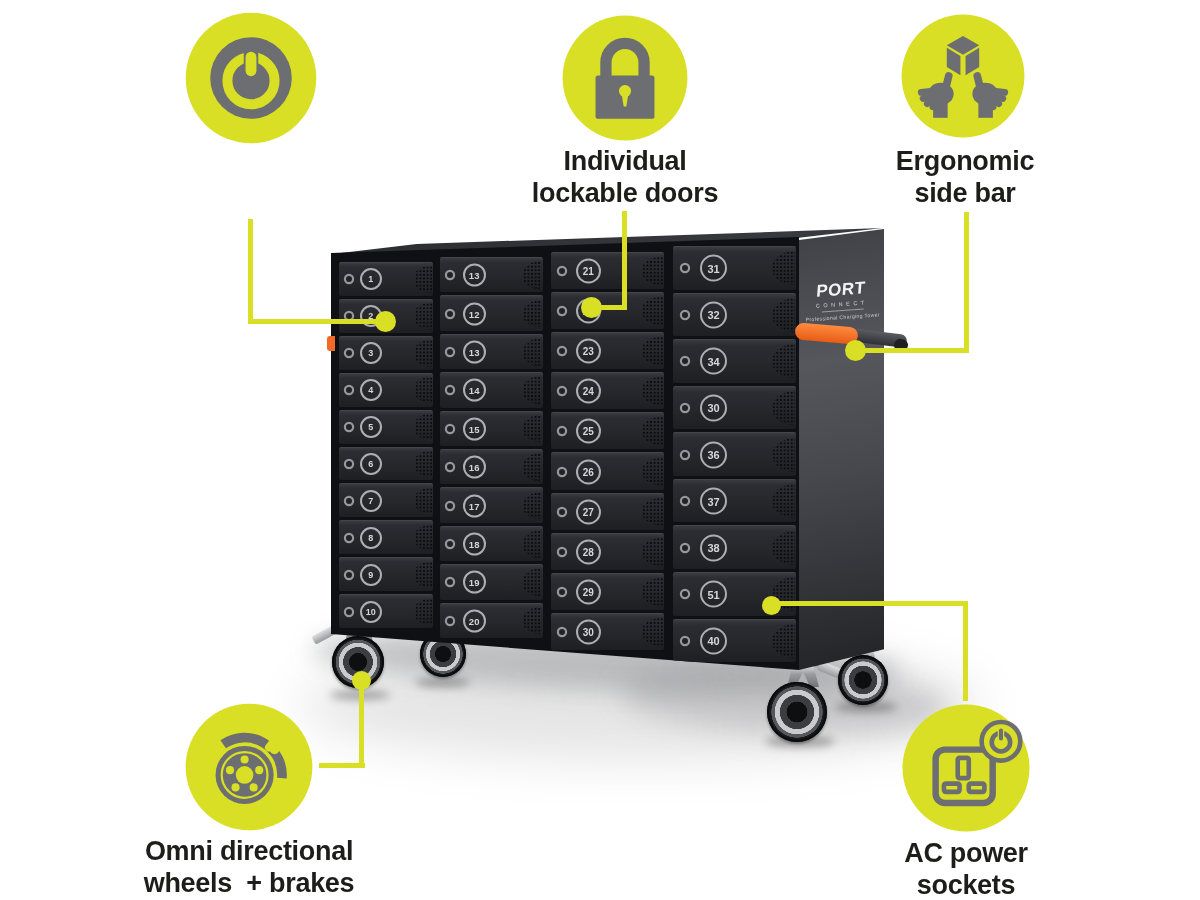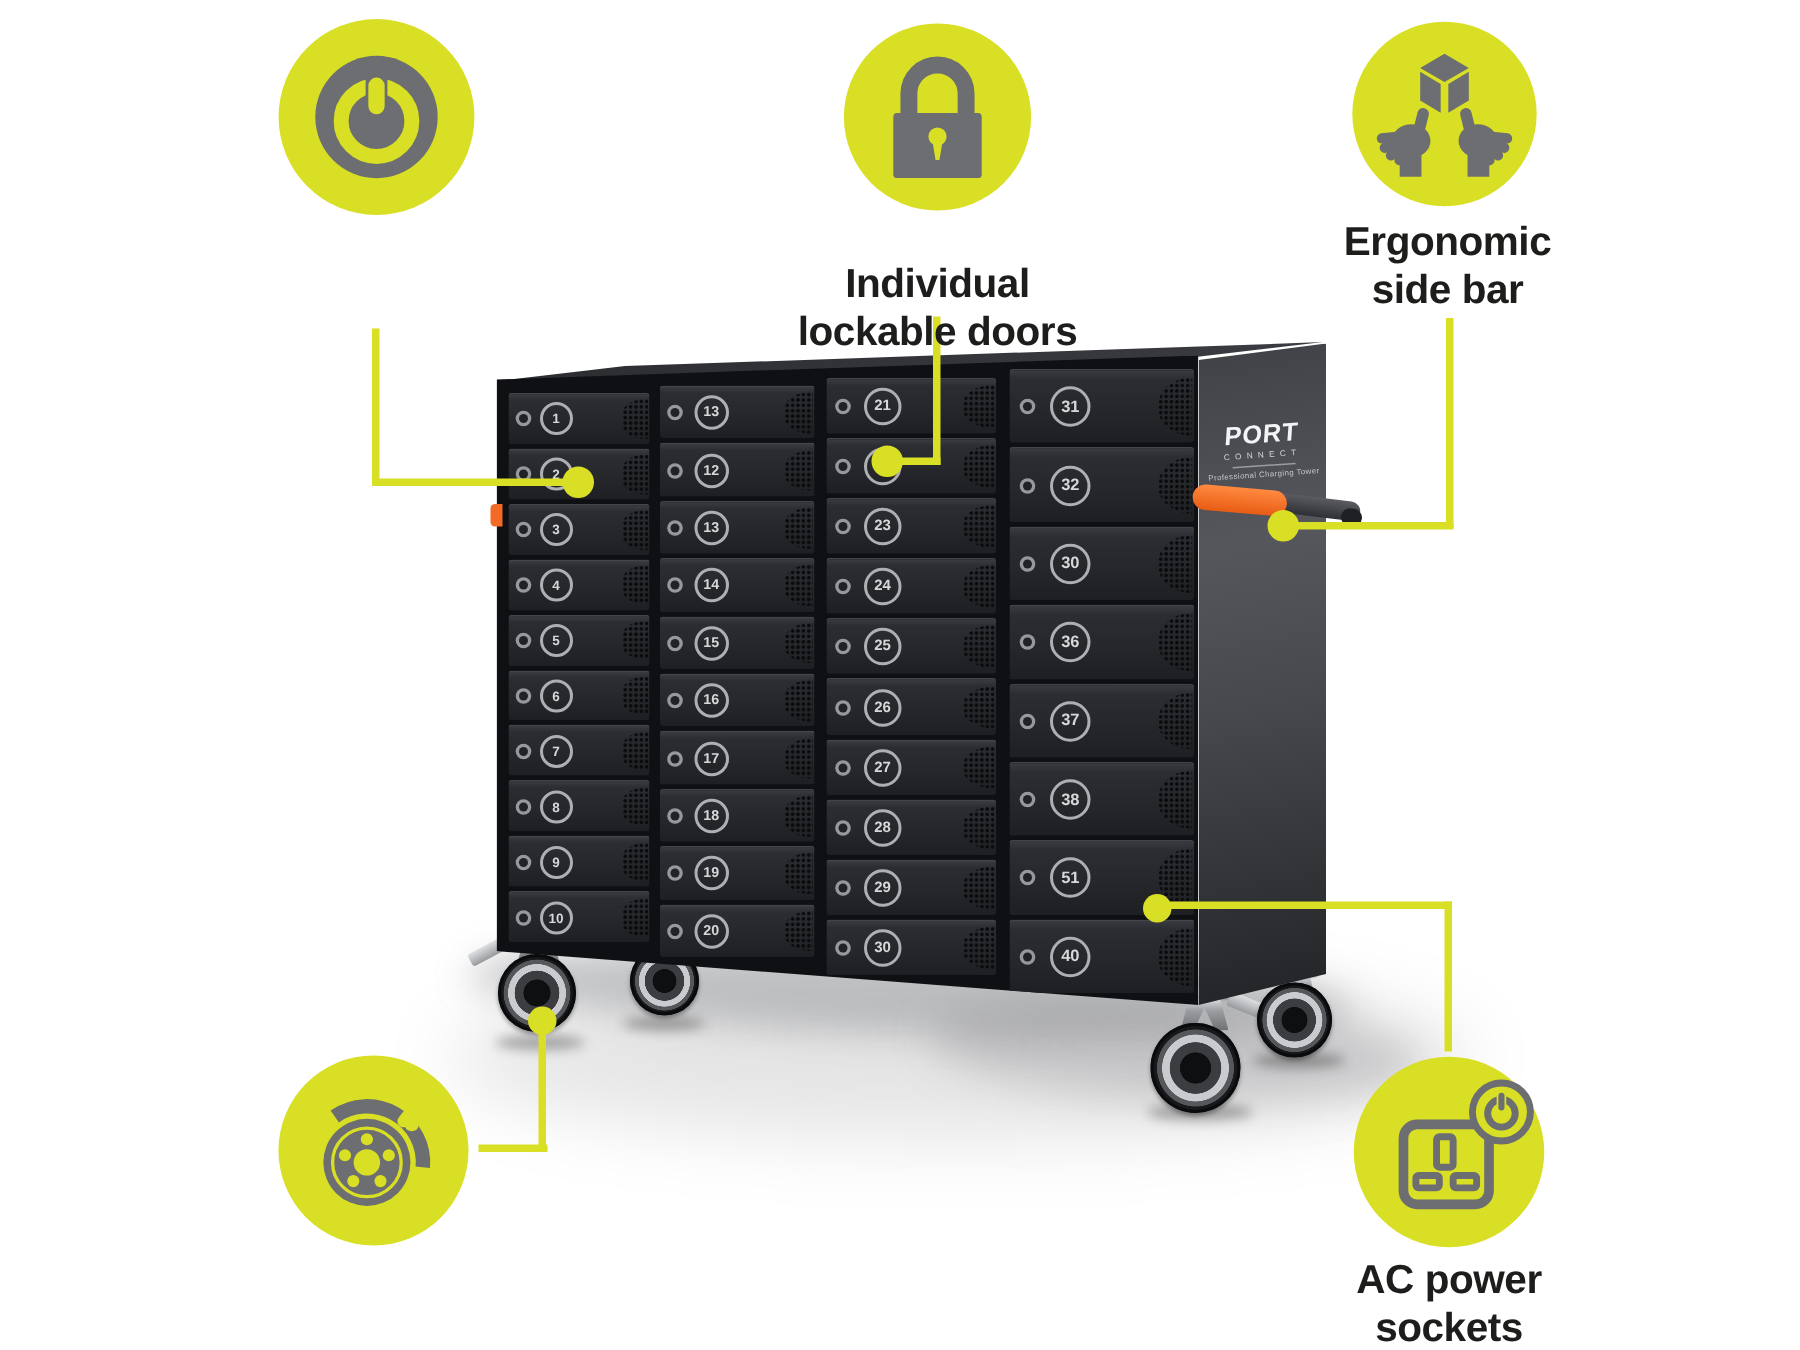--- a/index.html
+++ b/index.html
@@ -276,20 +276,25 @@
       </div>
     <div class="locker-col c3" style="left:342px;top:9px;width:123px;height:416px;border-radius:13px;">
         <div class="door">
           <span class="lock-dot"></span>
           <span class="door-num">31</span>
           <span class="grille"></span>
         </div>
         <div class="door">
           <span class="lock-dot"></span>
           <span class="door-num">32</span>
+          <span class="grille"></span>
+        </div>
+        <div class="door">
+          <span class="lock-dot"></span>
+          <span class="door-num">34</span>
           <span class="grille"></span>
         </div>
         <div class="door">
           <span class="lock-dot"></span>
           <span class="door-num">30</span>
           <span class="grille"></span>
         </div>
         <div class="door">
           <span class="lock-dot"></span>
           <span class="door-num">36</span>
@@ -399,20 +404,22 @@
     <rect x="42" y="55" width="62" height="58" rx="10" fill="none" stroke="var(--icongray)" stroke-width="7"></rect>
     <rect x="66" y="64" width="12" height="22" rx="2" fill="none" stroke="var(--icongray)" stroke-width="5"></rect>
     <rect x="51" y="92" width="17" height="9" rx="2" fill="none" stroke="var(--icongray)" stroke-width="5"></rect>
     <rect x="78" y="92" width="17" height="9" rx="2" fill="none" stroke="var(--icongray)" stroke-width="5"></rect>
     <circle cx="113" cy="46" r="21" fill="var(--accent)" stroke="var(--icongray)" stroke-width="5"></circle>
     <circle cx="113" cy="47" r="10" fill="none" stroke="var(--icongray)" stroke-width="5"></circle>
     <rect x="109.5" y="31" width="7" height="10" fill="var(--accent)"></rect>
     <rect x="110.8" y="32" width="4.4" height="13" rx="2.2" fill="var(--icongray)"></rect>
   </svg>
 
-  <div class="feature-label" style="left:495px;top:146px;width:260px;margin-top:28px;">Individual
+  <div class="feature-label" style="left:495px;top:146px;width:260px;">Individual
 lockable doors</div>
   <div class="feature-label" style="left:845px;top:146px;width:240px;">Ergonomic
 side bar</div>
+  <div class="feature-label" style="left:99px;top:836px;width:300px;">Omni directional
+wheels  + brakes</div>
   <div class="feature-label" style="left:846px;top:838px;width:240px;">AC power
 sockets</div>
 
 </div>
 
 </body></html>

